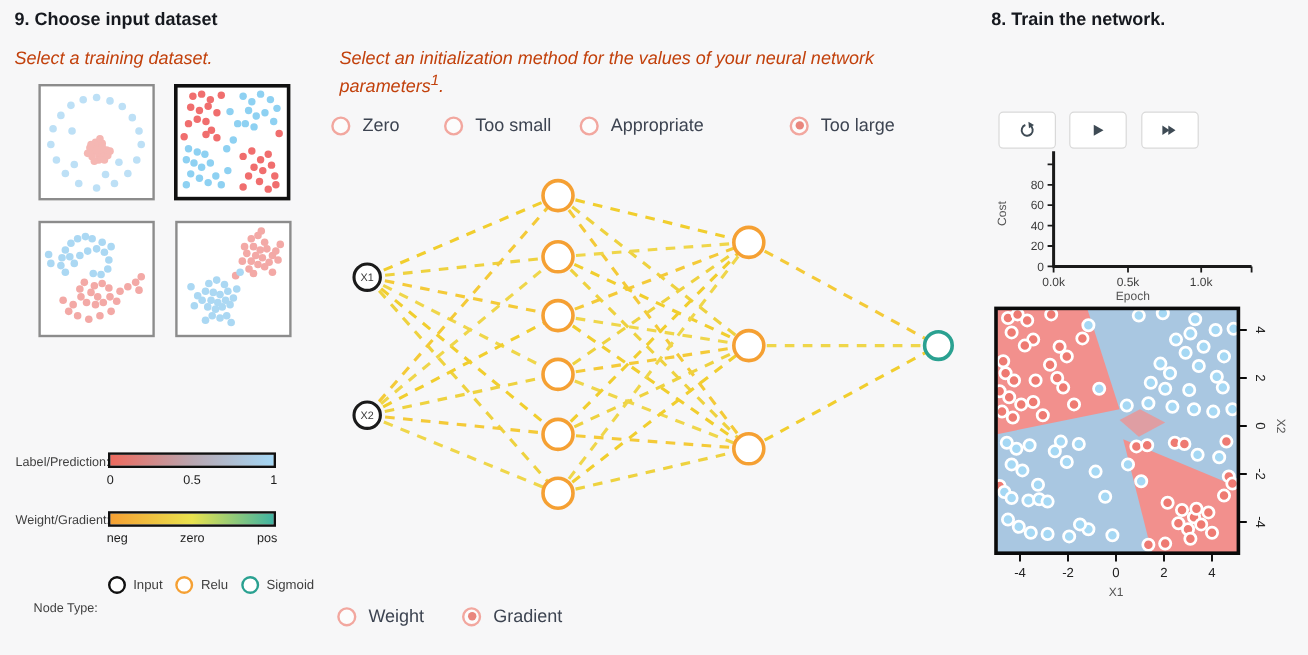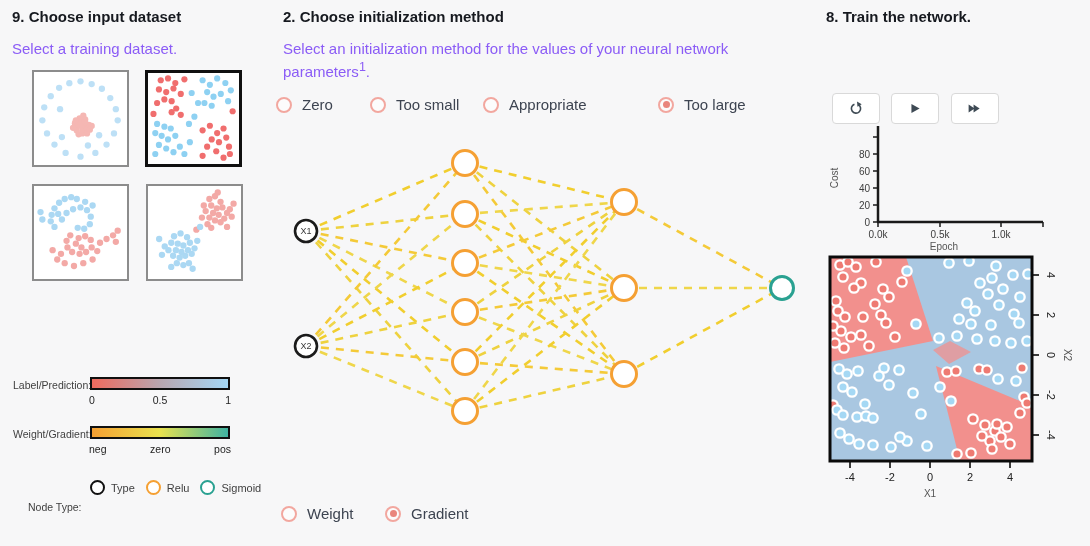--- a/index.html
+++ b/index.html
@@ -1,19 +1,19 @@
 <!DOCTYPE html>
 <html><head>
 <meta charset="utf-8">
 <style>
   html,body{margin:0;padding:0;}
   .page{position:relative;width:1090px;height:546px;background:#f7f7f8;
         font-family:"Liberation Sans",sans-serif;overflow:hidden;}
   .h{position:absolute;font-size:15px;font-weight:700;color:#16191f;}
-  .p{position:absolute;font-size:15px;color:#8b5cf6;line-height:1.42;}
+  .p{position:absolute;font-size:15px;color:#c2410c;line-height:1.42;font-style:italic;}
   .small-label{position:absolute;font-size:10.5px;color:#3f3f3f;}
   .thumb{position:absolute;width:97px;height:97px;background:#fff;box-sizing:border-box;
          border:2px solid #8c8c8c;cursor:pointer;}
   .thumb.selected{border:3px solid #101010;}
   .thumb svg{width:100%;height:100%;display:block;}
   .gradbar{position:absolute;width:140px;height:13px;border:2px solid #101010;box-sizing:border-box;}
   .scale-ticks{position:absolute;width:142px;font-size:10.5px;color:#1d1d1d;display:flex;justify-content:space-between;}
   .radio-item{position:absolute;display:flex;align-items:center;gap:10px;cursor:pointer;}
   .radio-circle{width:16px;height:16px;border-radius:50%;border:2px solid #f2a79f;background:#fcfcfc;
                 box-sizing:border-box;position:relative;flex:none;}
@@ -262,33 +262,32 @@
   <div class="scale-ticks" style="left:89px;top:443px;" id="weight-ticks">
       <span>neg</span>
       <span>zero</span>
       <span>pos</span>
     </div>
 
   <div class="small-label" style="left:28px;top:485px;margin-top:16px;">Node Type:</div>
   <div class="nt-row" style="left:90px;top:480px;" id="node-types">
       <div class="nt-item">
         <span class="nt-circle" style="border: 2.5px solid rgb(17, 17, 17);"></span>
-        <span>Type</span>
+        <span>Input</span>
       </div>
       <div class="nt-item">
         <span class="nt-circle" style="border: 2.5px solid rgb(245, 160, 51);"></span>
         <span>Relu</span>
       </div>
       <div class="nt-item">
         <span class="nt-circle" style="border: 2.5px solid rgb(42, 161, 145);"></span>
         <span>Sigmoid</span>
       </div>
     </div>
 
-  <div class="h" style="left:283px;top:8px;">2. Choose initialization method</div>
   <div class="p" style="left:283px;top:38px;width:480px;"><span>Select an initialization method for the values of your neural network parameters</span><sup>1</sup><span>.</span></div>
   <svg class="abs" id="network-svg" style="left:283px;top:128px;" width="520" height="345">
       <line x1="23" y1="103" x2="182" y2="35" stroke="#f1ce2e" stroke-width="2.6" stroke-dasharray="8 7"></line>
       <line x1="23" y1="103" x2="182" y2="86" stroke="#eed23f" stroke-width="2.6" stroke-dasharray="8 7"></line>
       <line x1="23" y1="103" x2="182" y2="135" stroke="#f4ca38" stroke-width="2.6" stroke-dasharray="8 7"></line>
       <line x1="23" y1="103" x2="182" y2="184" stroke="#efd64a" stroke-width="2.6" stroke-dasharray="8 7"></line>
       <line x1="23" y1="103" x2="182" y2="234" stroke="#f1ce2e" stroke-width="2.6" stroke-dasharray="8 7"></line>
       <line x1="23" y1="103" x2="182" y2="283" stroke="#eed23f" stroke-width="2.6" stroke-dasharray="8 7"></line>
       <line x1="23" y1="218" x2="182" y2="35" stroke="#f4ca38" stroke-width="2.6" stroke-dasharray="8 7"></line>
       <line x1="23" y1="218" x2="182" y2="86" stroke="#efd64a" stroke-width="2.6" stroke-dasharray="8 7"></line>

